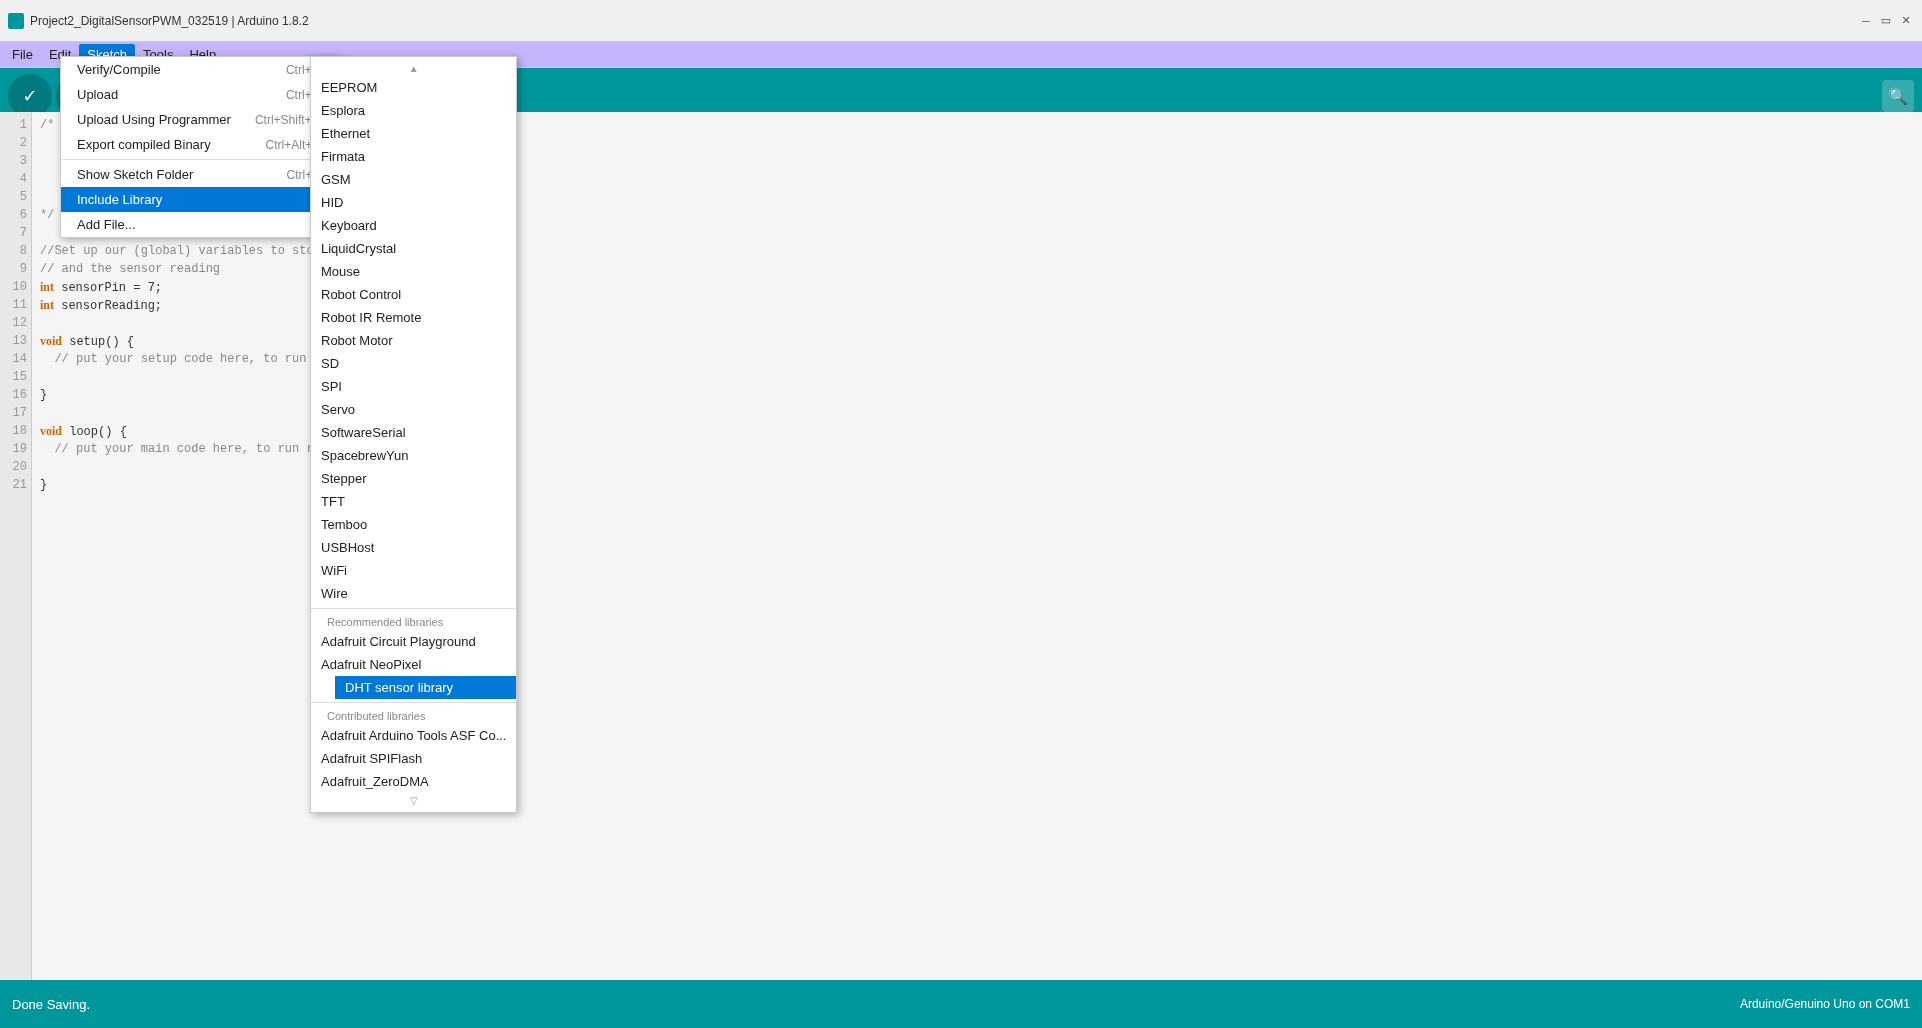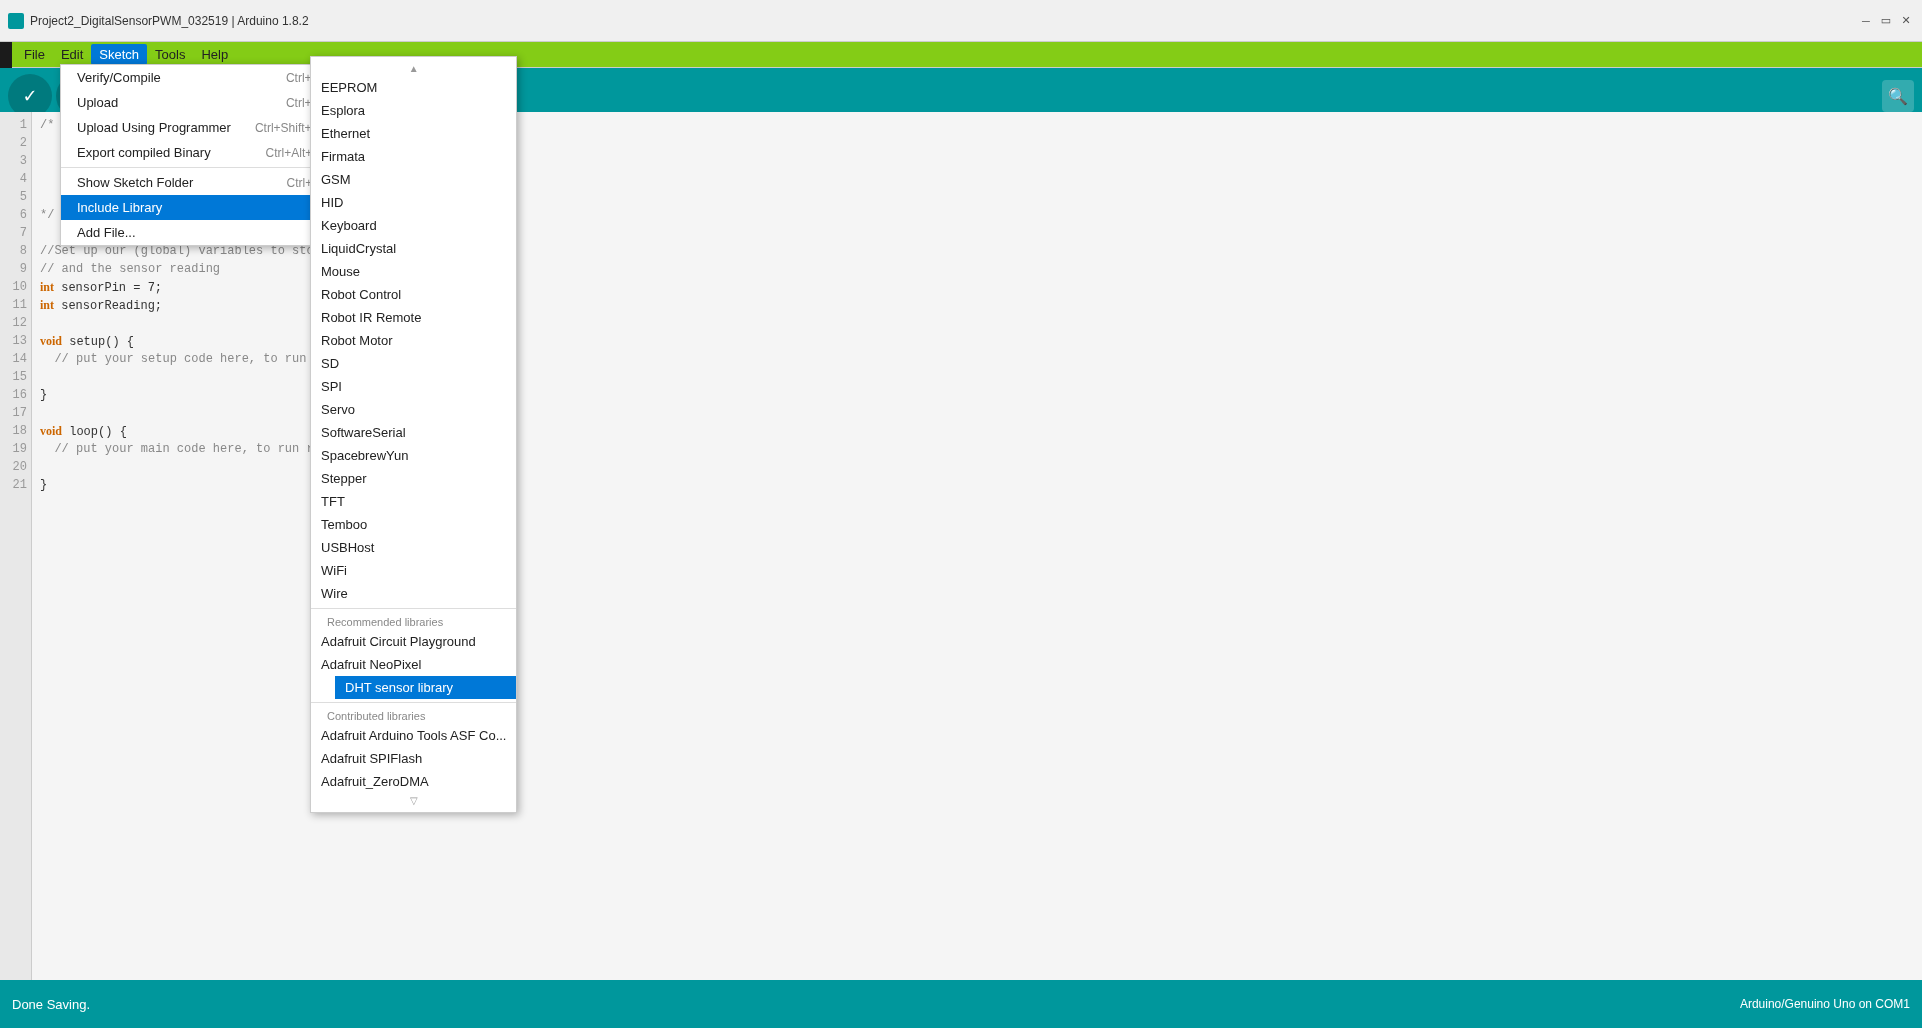--- a/index.html
+++ b/index.html
@@ -42,27 +42,26 @@
     #title-bar .win-btn {
       width: 16px; height: 16px;
       display: flex; align-items: center; justify-content: center;
       font-size: 11px;
       cursor: pointer;
       color: #555;
     }
 
     
     #menu-bar {
-      background: #84cc16;
+      background: #c4b5fd;
       height: 26px;
       display: flex;
       align-items: center;
       padding: 0 4px;
       border-bottom: 1px solid #ccc;
-      margin-left: 12px;
     }
     .menu-item {
       padding: 3px 8px;
       cursor: pointer;
       font-size: 13px;
       color: #222;
       border-radius: 2px;
     }
     .menu-item.active { background: #0078d7; color: white; }
 
@@ -174,21 +173,21 @@
       font-size: 13px;
     }
     #status-right {
       margin-left: auto;
       font-size: 12px;
     }
 
     
     #sketch-menu {
       position: absolute;
-      top: 64px;
+      top: 56px;
       left: 60px;
       background: white;
       border: 1px solid #ccc;
       box-shadow: 2px 2px 8px rgba(0,0,0,0.3);
       z-index: 1000;
       min-width: 260px;
     }
     .sketch-menu-item {
       display: flex;
       align-items: center;

